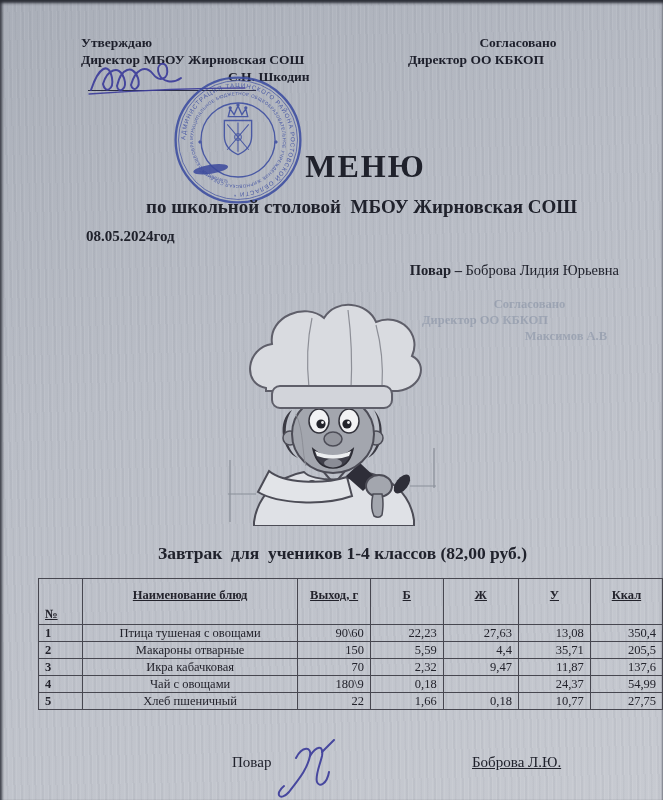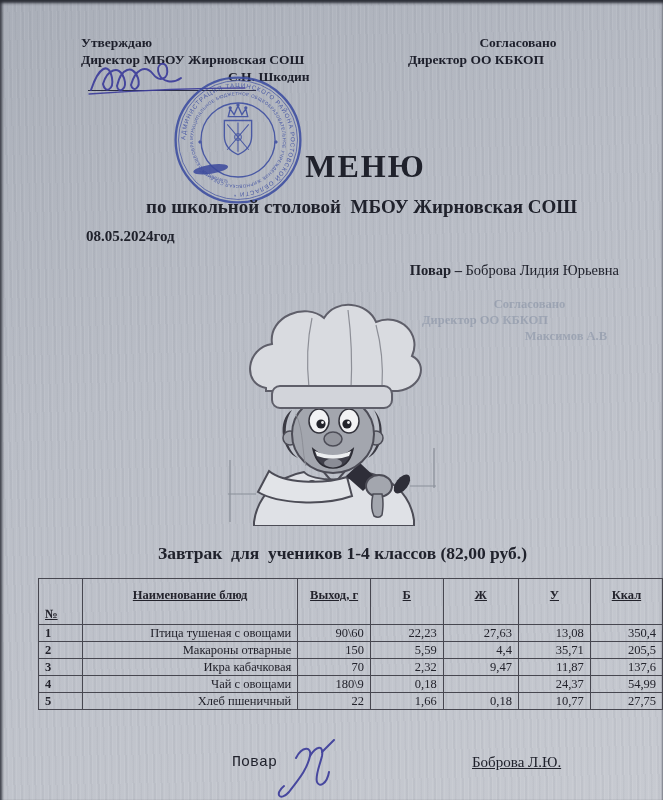--- a/index.html
+++ b/index.html
@@ -37,24 +37,24 @@
   table.menu{position:absolute; left:38px; top:578px; border-collapse:collapse;
              font-size:12.5px; color:#23232c; table-layout:fixed;}
   table.menu th, table.menu td{border:1px solid #474750; padding:0 6px; overflow:hidden;}
   table.menu thead tr{height:46px;}
   table.menu tbody tr{height:17px;}
   table.menu th{font-weight:bold; text-align:center; vertical-align:top; padding-top:9px;text-decoration:underline;}
   table.menu th.c0{text-align:left; vertical-align:bottom; padding-bottom:2px;}
   .c0{width:34px;} .c1{width:222px;} .c2{width:63px;} .c3{width:65px;}
   .c4{width:68px;} .c5{width:64px;} .c6{width:64px;}
   table.menu td.c0{font-weight:bold; text-align:left;}
-  table.menu td.c1{text-align:right;}
+  table.menu td.c1{text-align:center;}
   table.menu td.c2,table.menu td.c3,table.menu td.c4,table.menu td.c5,table.menu td.c6{text-align:right;}
   
-  .footer-label{left:232px; top:754px; font-size:15px;font-family:Liberation Mono, monospace;}
+  .footer-label{left:232px; top:754px; font-size:15px;}
   .footer-name{left:472px; top:754px; font-size:15px;text-decoration:underline;}
   .underline-left{left:88px; top:90px; width:168px; border-bottom:1.5px solid #2c2e44;}
   svg{display:block;}
 </style>
 </head>
 <body>
 
 <div class="paper">
 
   <div class="abs appr" style="left:81px; top:34px; width:260px;font-family:Liberation Serif, serif;">

